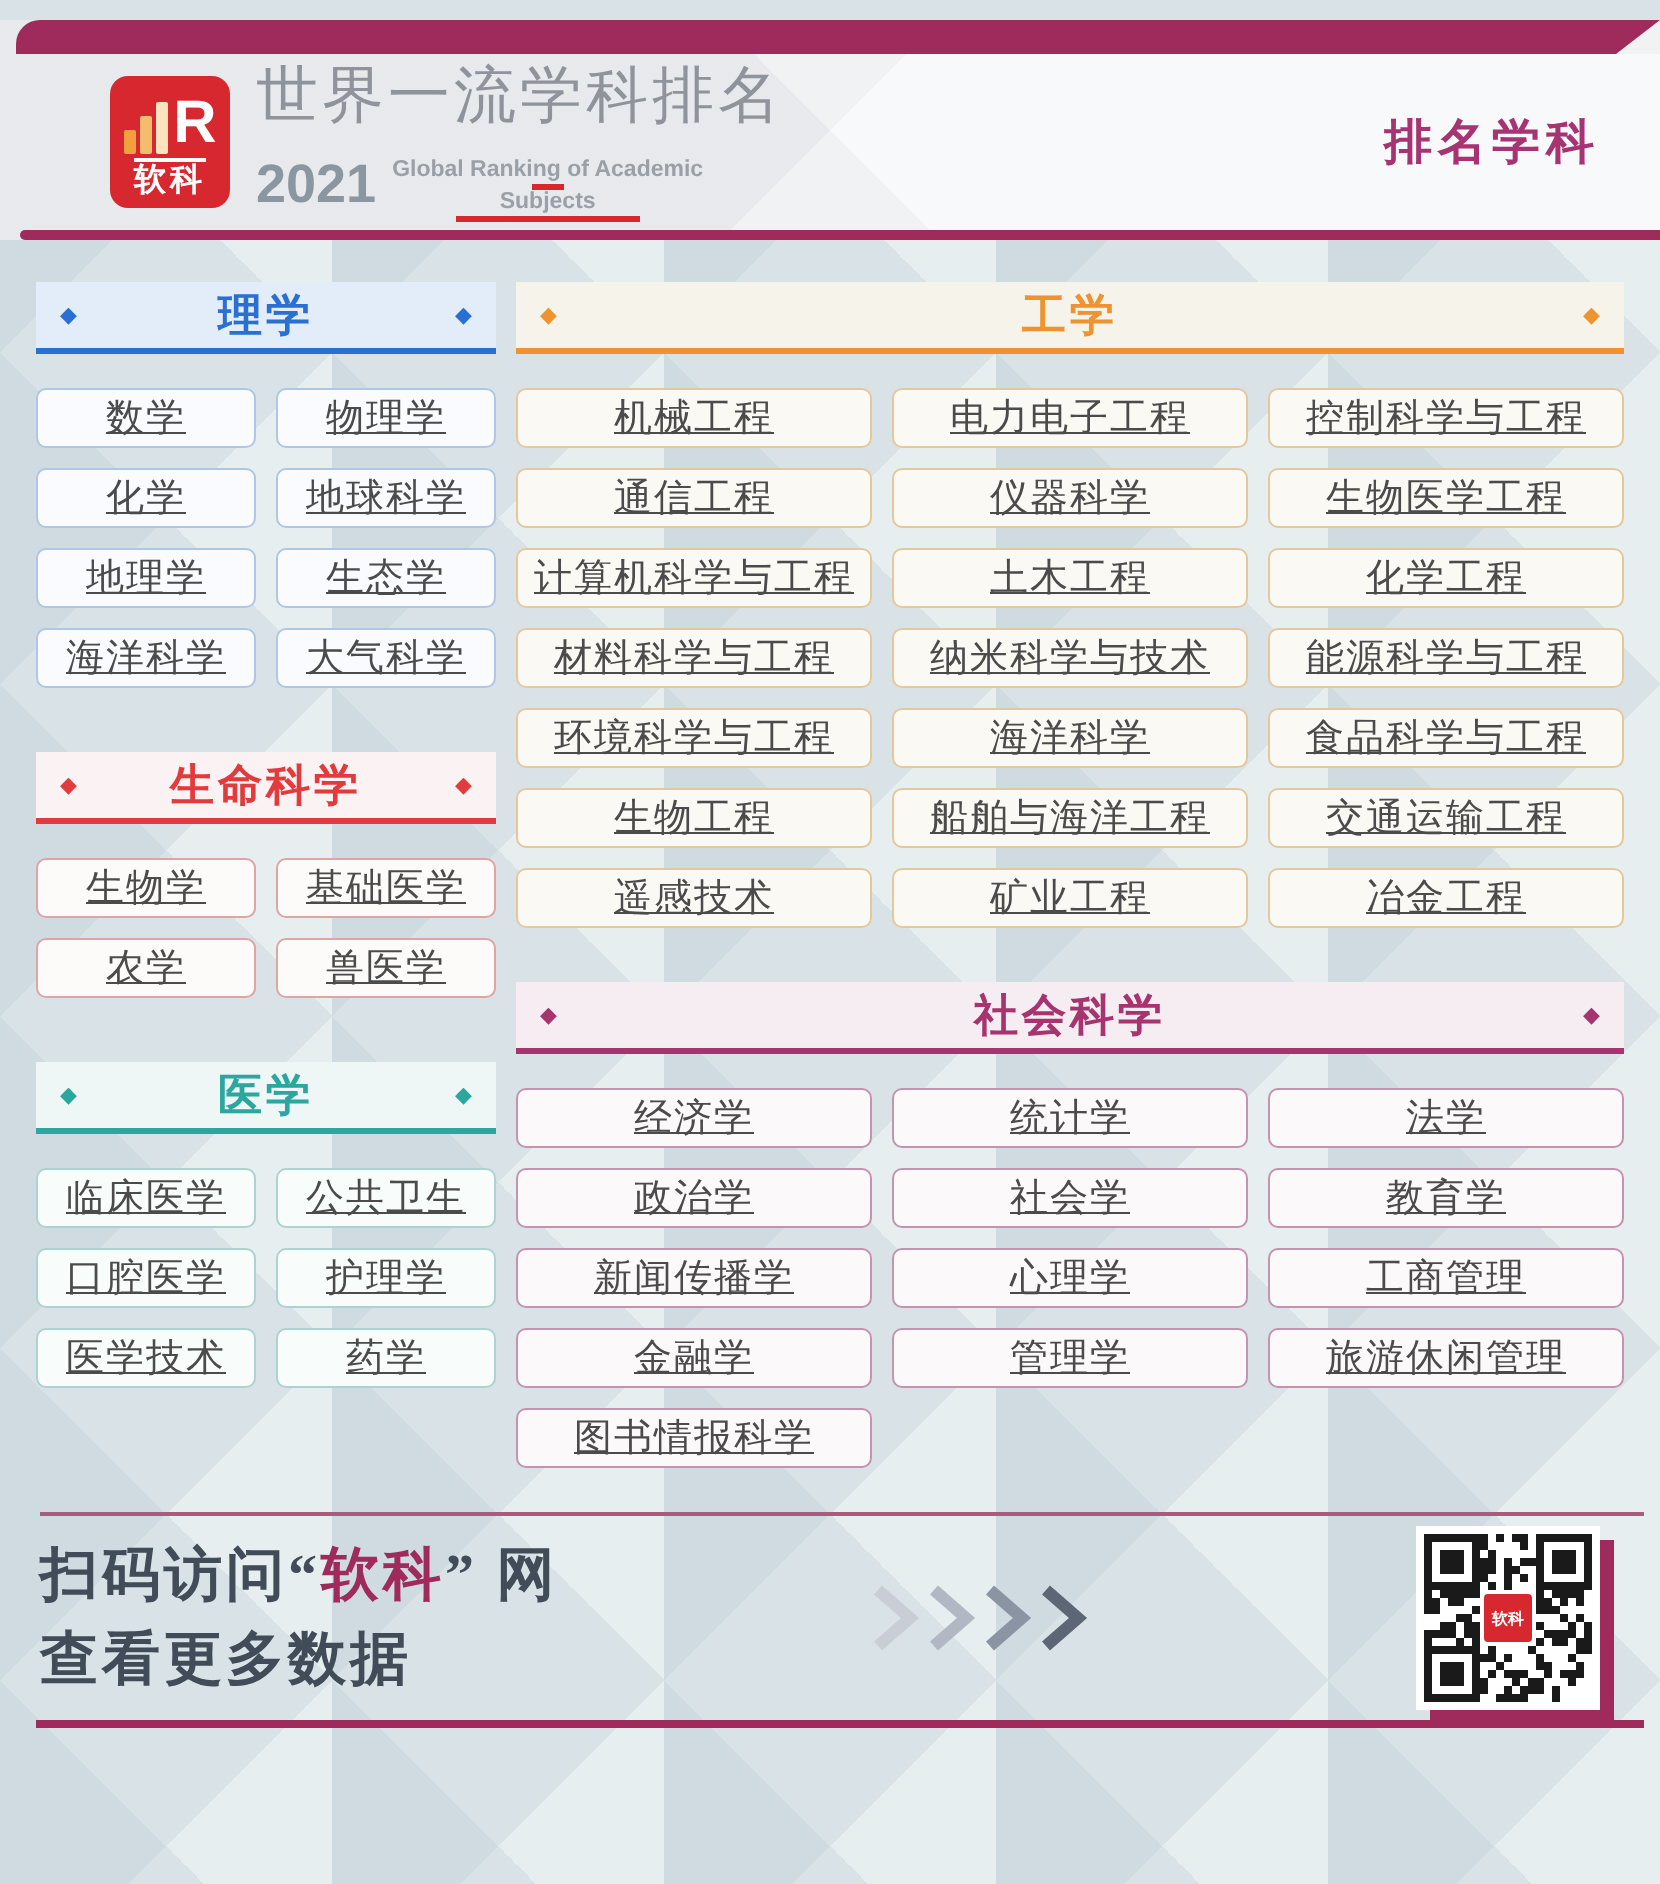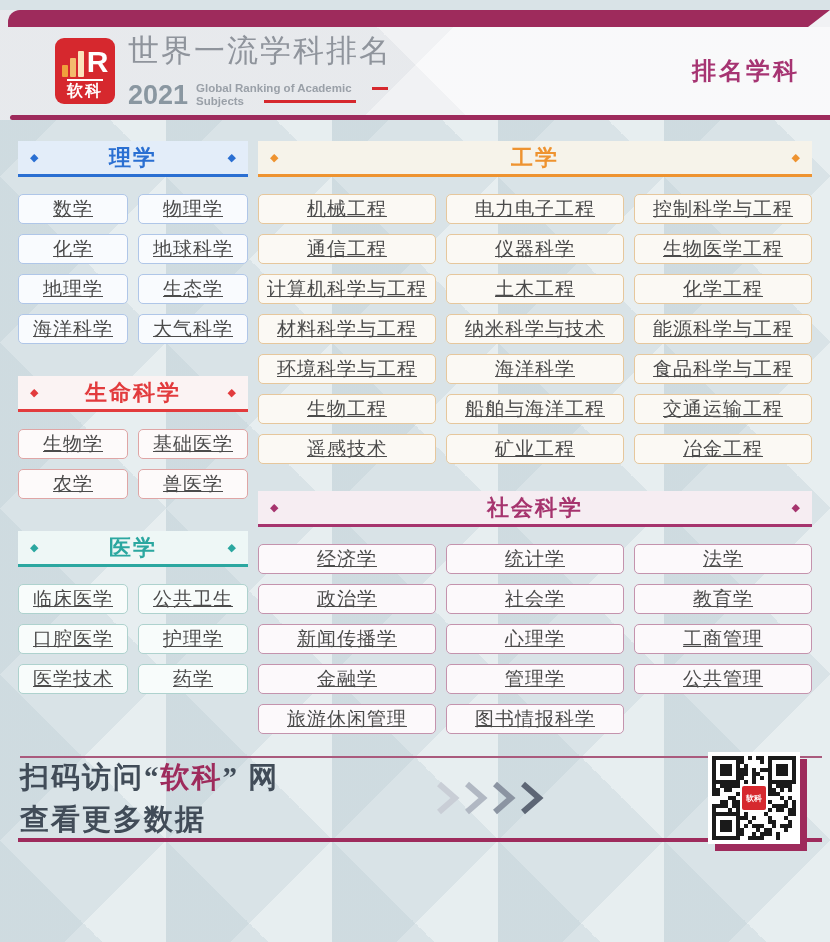--- a/index.html
+++ b/index.html
@@ -36,21 +36,21 @@
   .logo-mark .b2{height:19px;background:#f3bc6e;}
   .logo-mark .b3{height:26px;background:#fbe3bd;}
   .logo-r{color:#fff;font-weight:bold;font-size:30px;line-height:30px;margin-left:1px;}
   .logo-text{color:#fff;font-weight:bold;font-size:16px;letter-spacing:2px;line-height:18px;
     border-top:2px solid #fff;padding-top:1px;}
   .title-block{margin-left:13px;}
   .title-cn{color:#8f949c;font-size:31px;font-weight:400;letter-spacing:2px;line-height:34px;}
   .title-row2{display:flex;align-items:flex-start;margin-top:14px;}
   .title-year{color:#8a97a1;font-size:27px;font-weight:bold;line-height:27px;}
   .title-en{margin-left:8px;color:#9aa0a8;font-size:11.5px;font-weight:bold;line-height:13px;}
-  .en-line{display:flex;align-items:center;gap:20px;white-space:nowrap;}
+  .en-line{display:flex;align-items:center;gap:0;white-space:nowrap;flex-direction:column;}
   .red-dash{display:inline-block;height:3px;background:#d6282e;}
   .red-dash.short{width:16px;}
   .red-dash.long{width:92px;}
   .corner-title{margin-left:auto;margin-right:30px;color:#a63472;font-size:24px;font-weight:bold;letter-spacing:3px;}
   .header-underline{height:5px;background:#9e2b5c;margin-left:10px;border-radius:3px 0 0 3px;}
   
   .content{display:flex;gap:10px;padding:21px 18px 0 18px;}
   .col-left{width:230px;flex:none;}
   .col-right{width:554px;flex:none;}
   .col-left section:nth-child(2){margin-top:32px;}
@@ -62,21 +62,21 @@
   .band .dia{color:var(--accent);font-size:11px;z-index:1;}
   .band-title{position:absolute;left:0;right:0;text-align:center;
     color:var(--accent);font-size:22px;font-weight:bold;letter-spacing:2px;}
   .grid{display:grid;grid-template-columns:repeat(var(--cols),1fr);gap:10px;margin-top:17px;}
   .subject{height:28px;border:1px solid var(--item-border);background:var(--item-bg);
     border-radius:5px;display:flex;align-items:center;justify-content:center;
     color:#4b4b4b;font-size:19px;letter-spacing:1px;cursor:pointer;text-decoration:underline;}
   
   .footer{margin-top:22px;}
   .footer-topline{height:2px;background:#aa5a7d;margin:0 8px 0 20px;}
-  .footer-body{display:flex;align-items:center;height:80px;padding:0 30px 0 20px;}
+  .footer-body{display:flex;align-items:center;height:102px;padding:0 30px 0 20px;}
   .footer-text{font-family:"Liberation Serif","DejaVu Serif",serif;
     font-weight:bold;font-size:29px;color:#414c58;line-height:42px;letter-spacing:2px;white-space:nowrap;}
   .footer-text .brand{color:#9e2b5c;}
   .chevrons{margin:0 auto;display:flex;align-items:center;}
   .qr-wrap{position:relative;width:92px;height:92px;background:#fff;
     box-shadow:7px 7px 0 #9e2b5c;flex:none;padding:4px;box-sizing:border-box;}
   .qr-wrap svg{display:block;width:84px;height:84px;}
   .qr-logo{position:absolute;left:50%;top:50%;transform:translate(-50%,-50%);
     width:24px;height:24px;background:#d6282e;border:2px solid #fff;border-radius:4px;
     display:flex;align-items:center;justify-content:center;
@@ -211,21 +211,20 @@
             <div class="subject">统计学</div>
             <div class="subject">法学</div>
             <div class="subject">政治学</div>
             <div class="subject">社会学</div>
             <div class="subject">教育学</div>
             <div class="subject">新闻传播学</div>
             <div class="subject">心理学</div>
             <div class="subject">工商管理</div>
             <div class="subject">金融学</div>
             <div class="subject">管理学</div>
-            <div class="subject">公共管理</div>
             <div class="subject">旅游休闲管理</div>
             <div class="subject">图书情报科学</div>
           </div>
         </section>
       </div>
   </div>
 
   <div class="footer">
     <div class="footer-topline"></div>
     <div class="footer-body">

